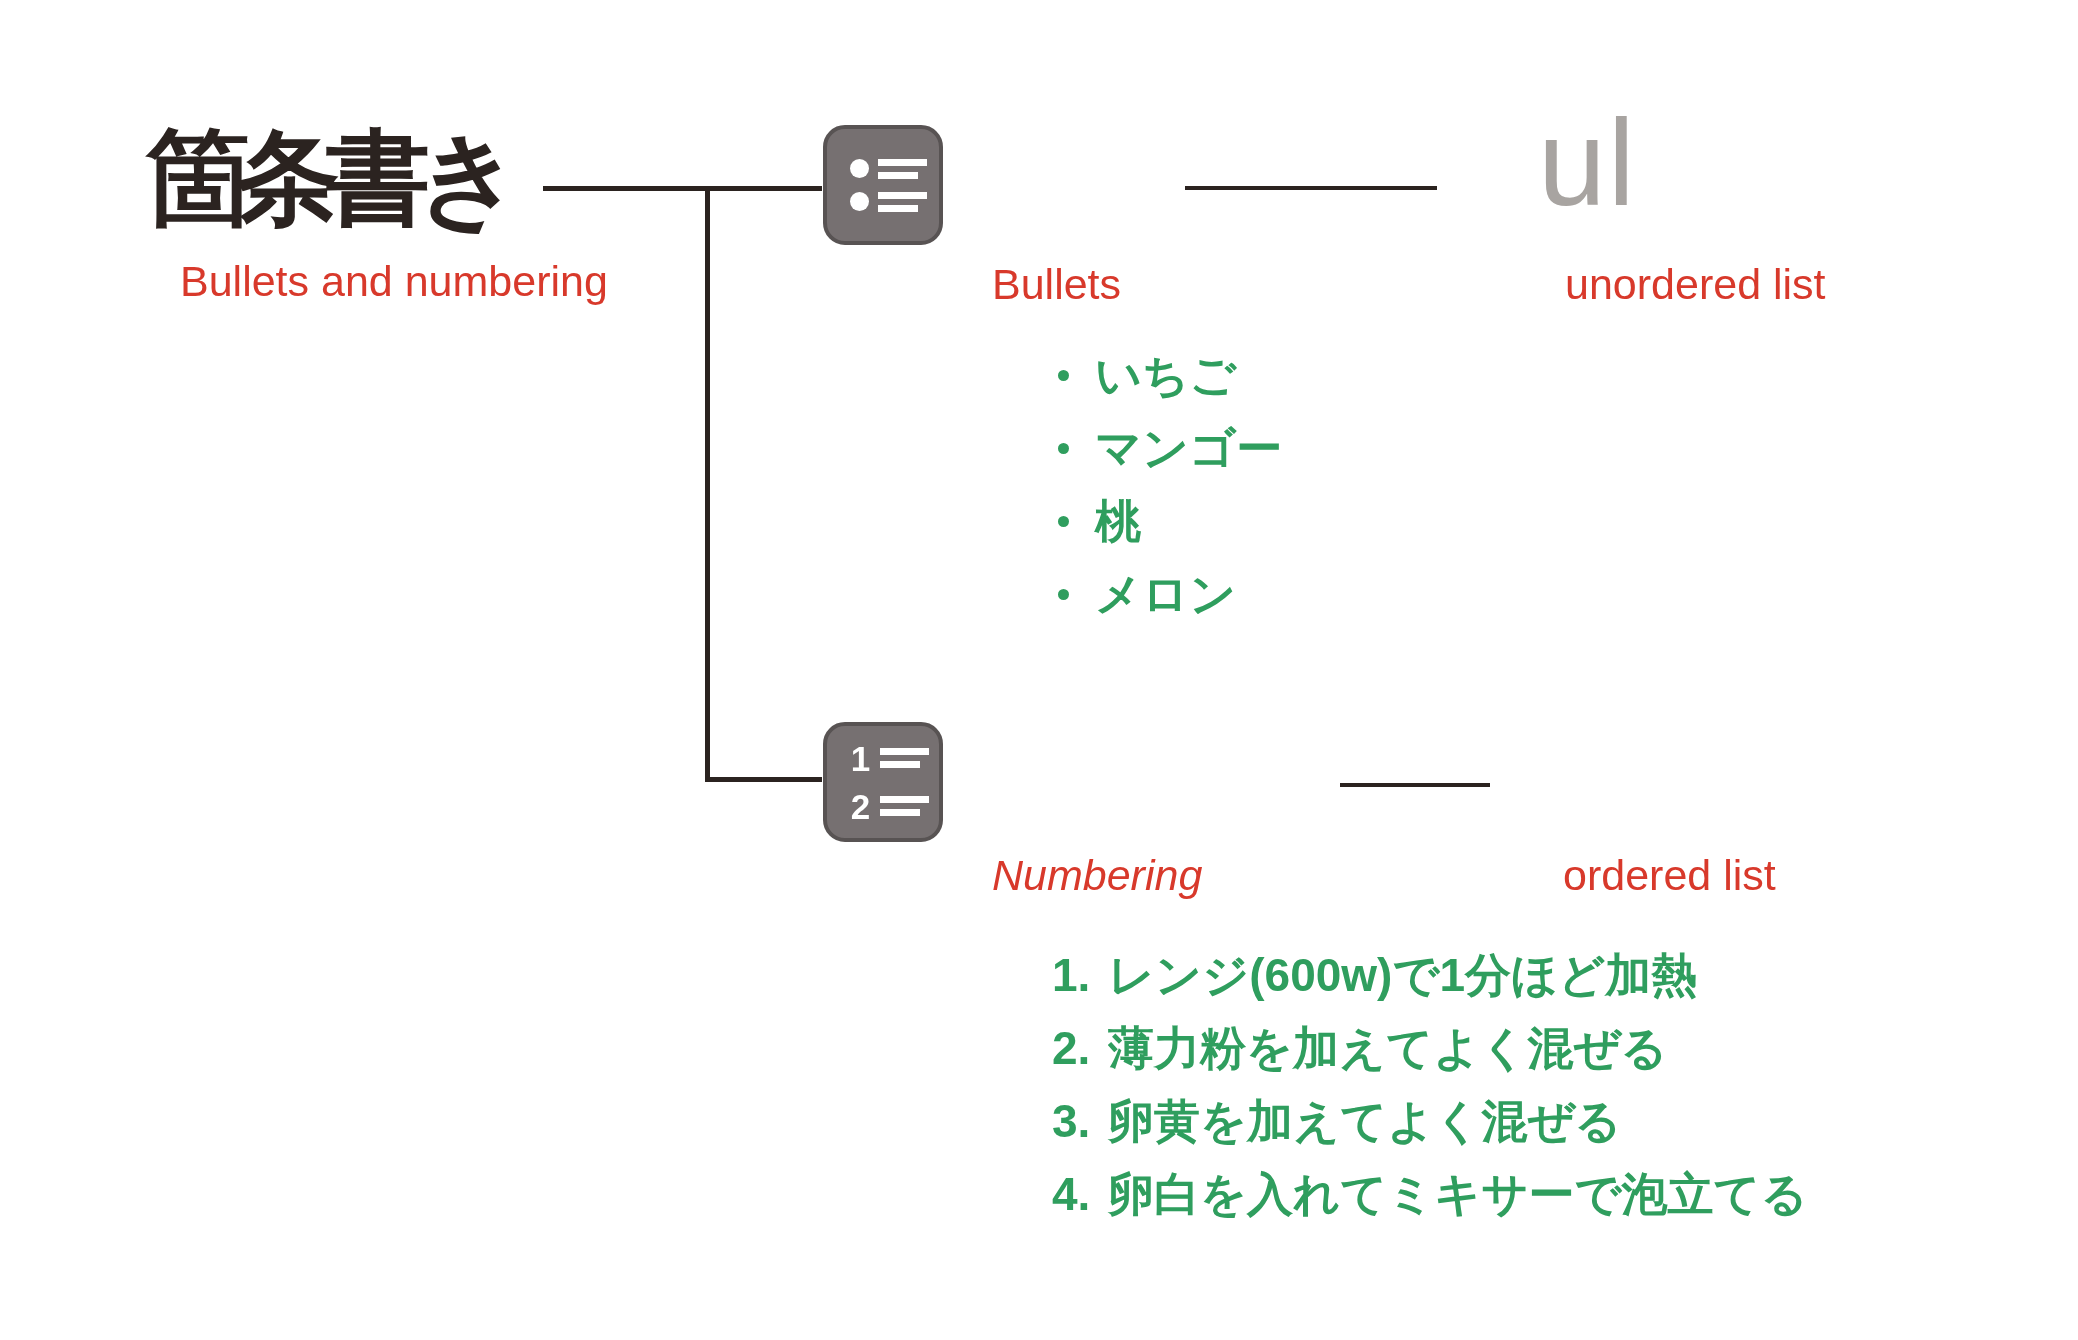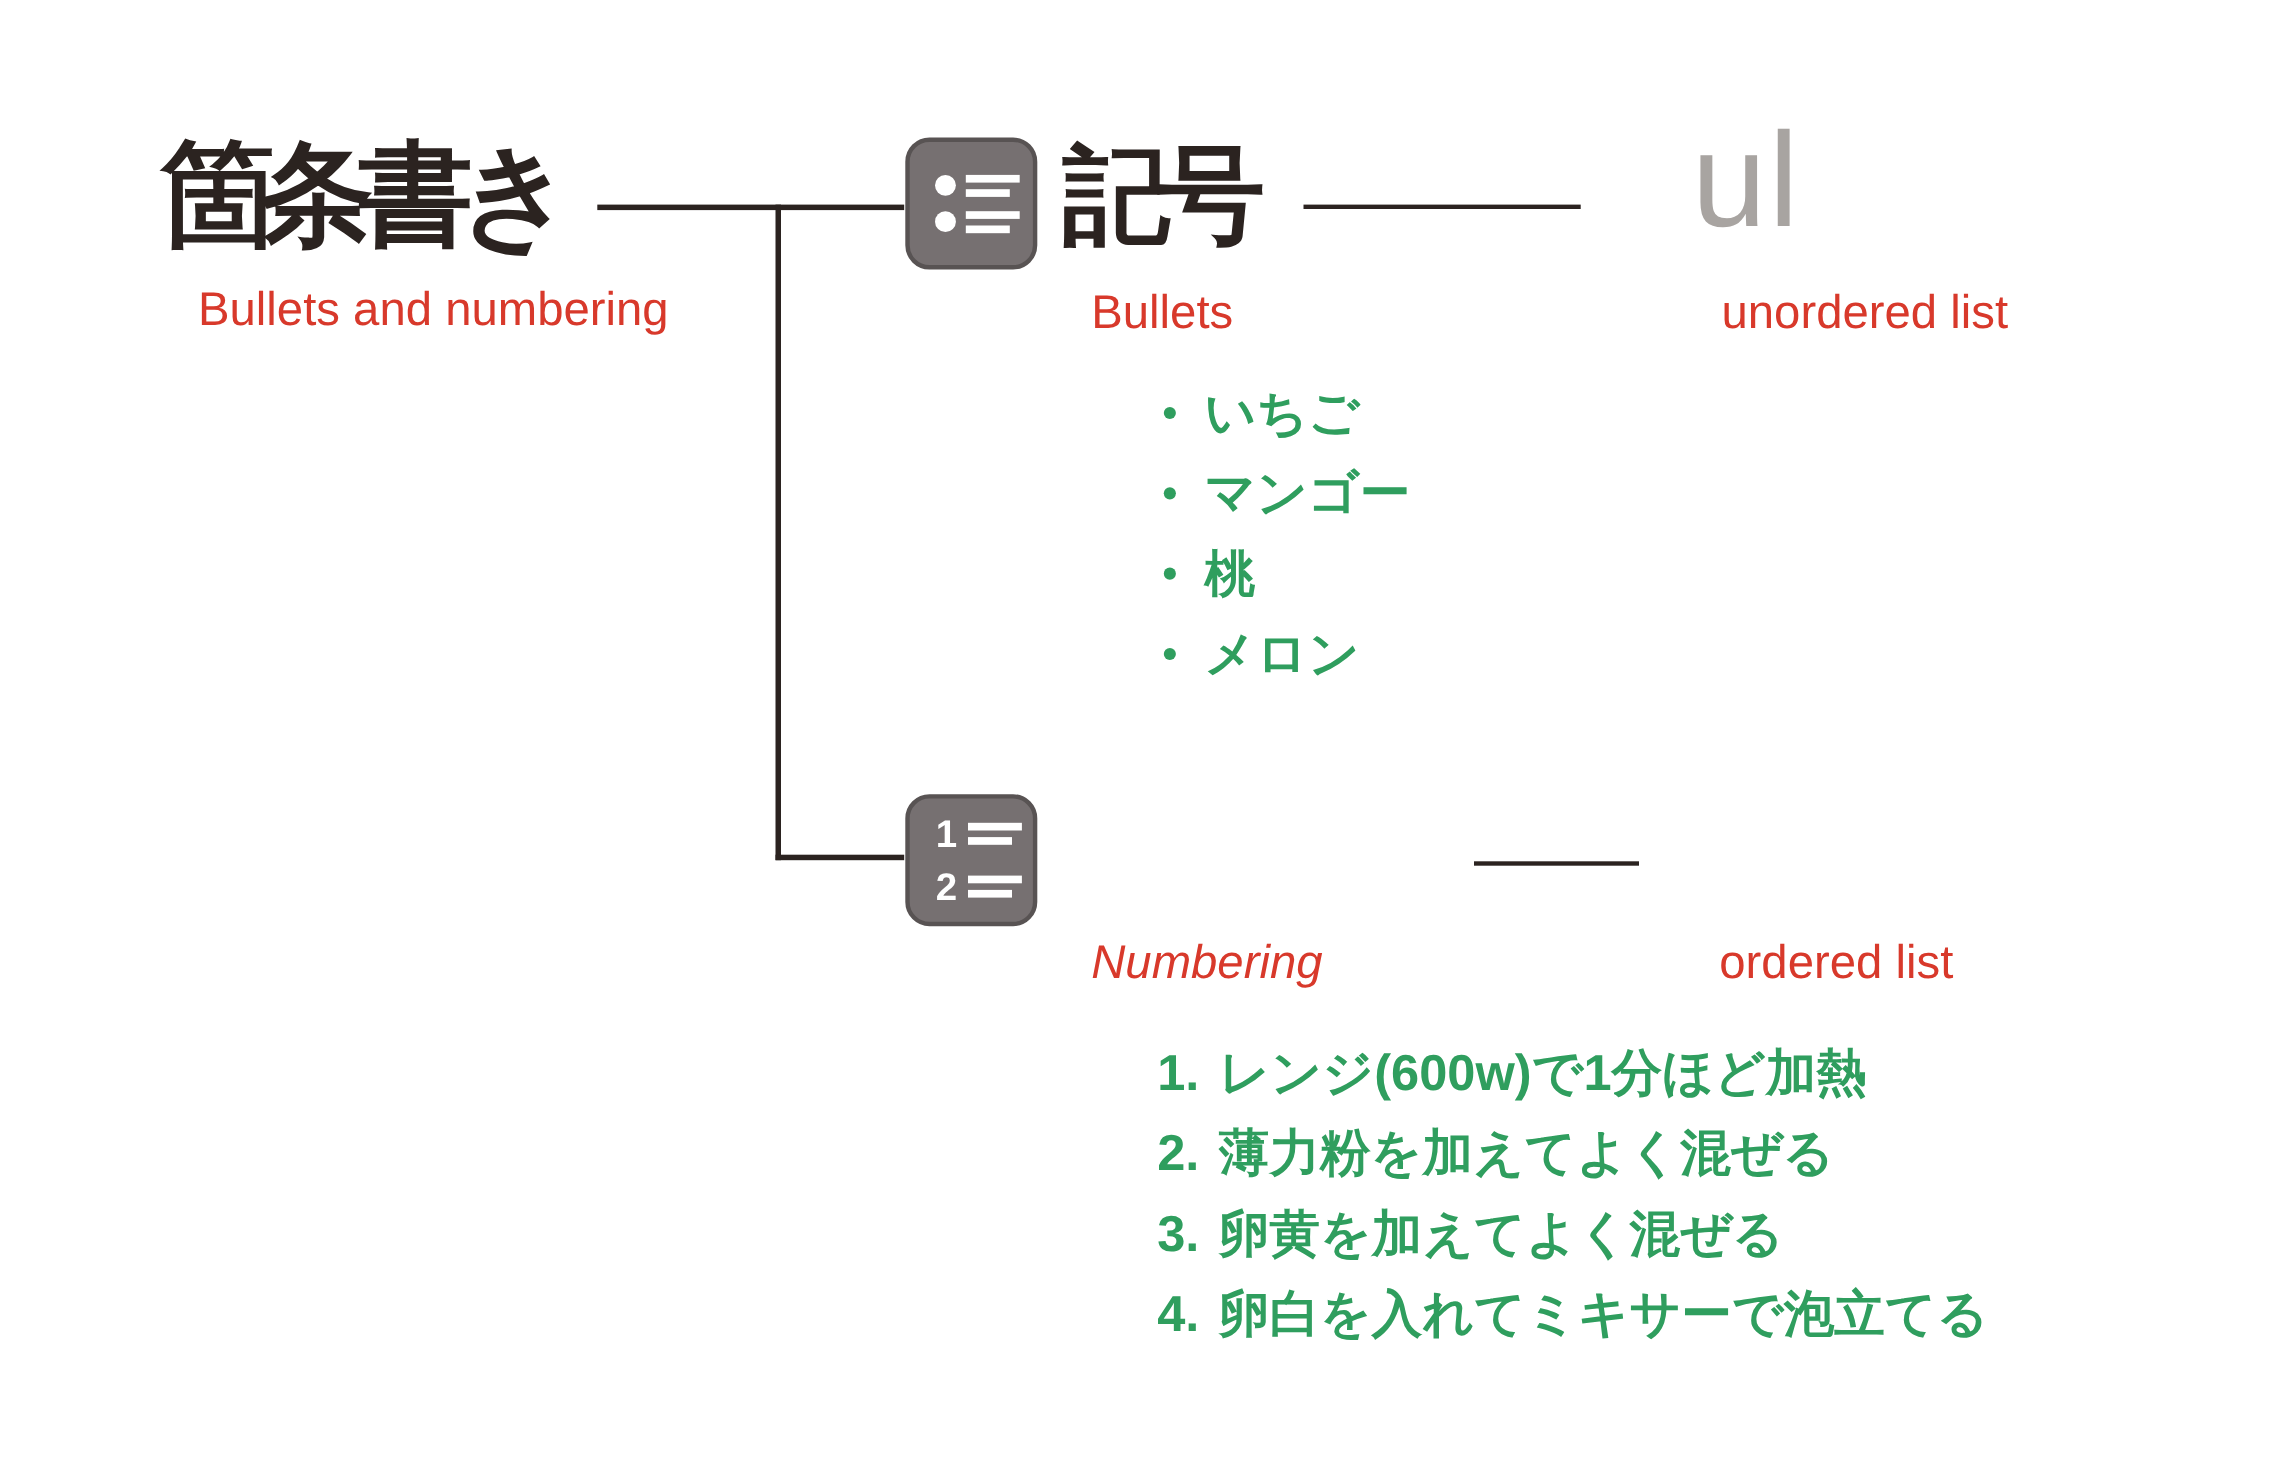--- a/index.html
+++ b/index.html
@@ -100,21 +100,20 @@
     </div>
     <div class="irow">
       <span class="idot"></span>
       <span class="ibars">
         <span class="ibar-long"></span>
         <span class="ibar-short"></span>
       </span>
     </div>
   </div>
 
-  <div class="abs node-heading" style="left:966px;top:128px;">記号</div>
   <div class="abs red-label" style="left:992px;top:263px;">Bullets</div>
   <div class="abs red-label" style="left:1565px;top:263px;">unordered list</div>
   <div class="abs tag-text" style="left:1538px;top:102px;">ul</div>
 
   <div class="abs ul-item" style="top:352px;">
     <span class="bullet-dot"></span>
     <span>いちご</span>
   </div>
   <div class="abs ul-item" style="top:425px;text-align:center;">
     <span class="bullet-dot"></span>

